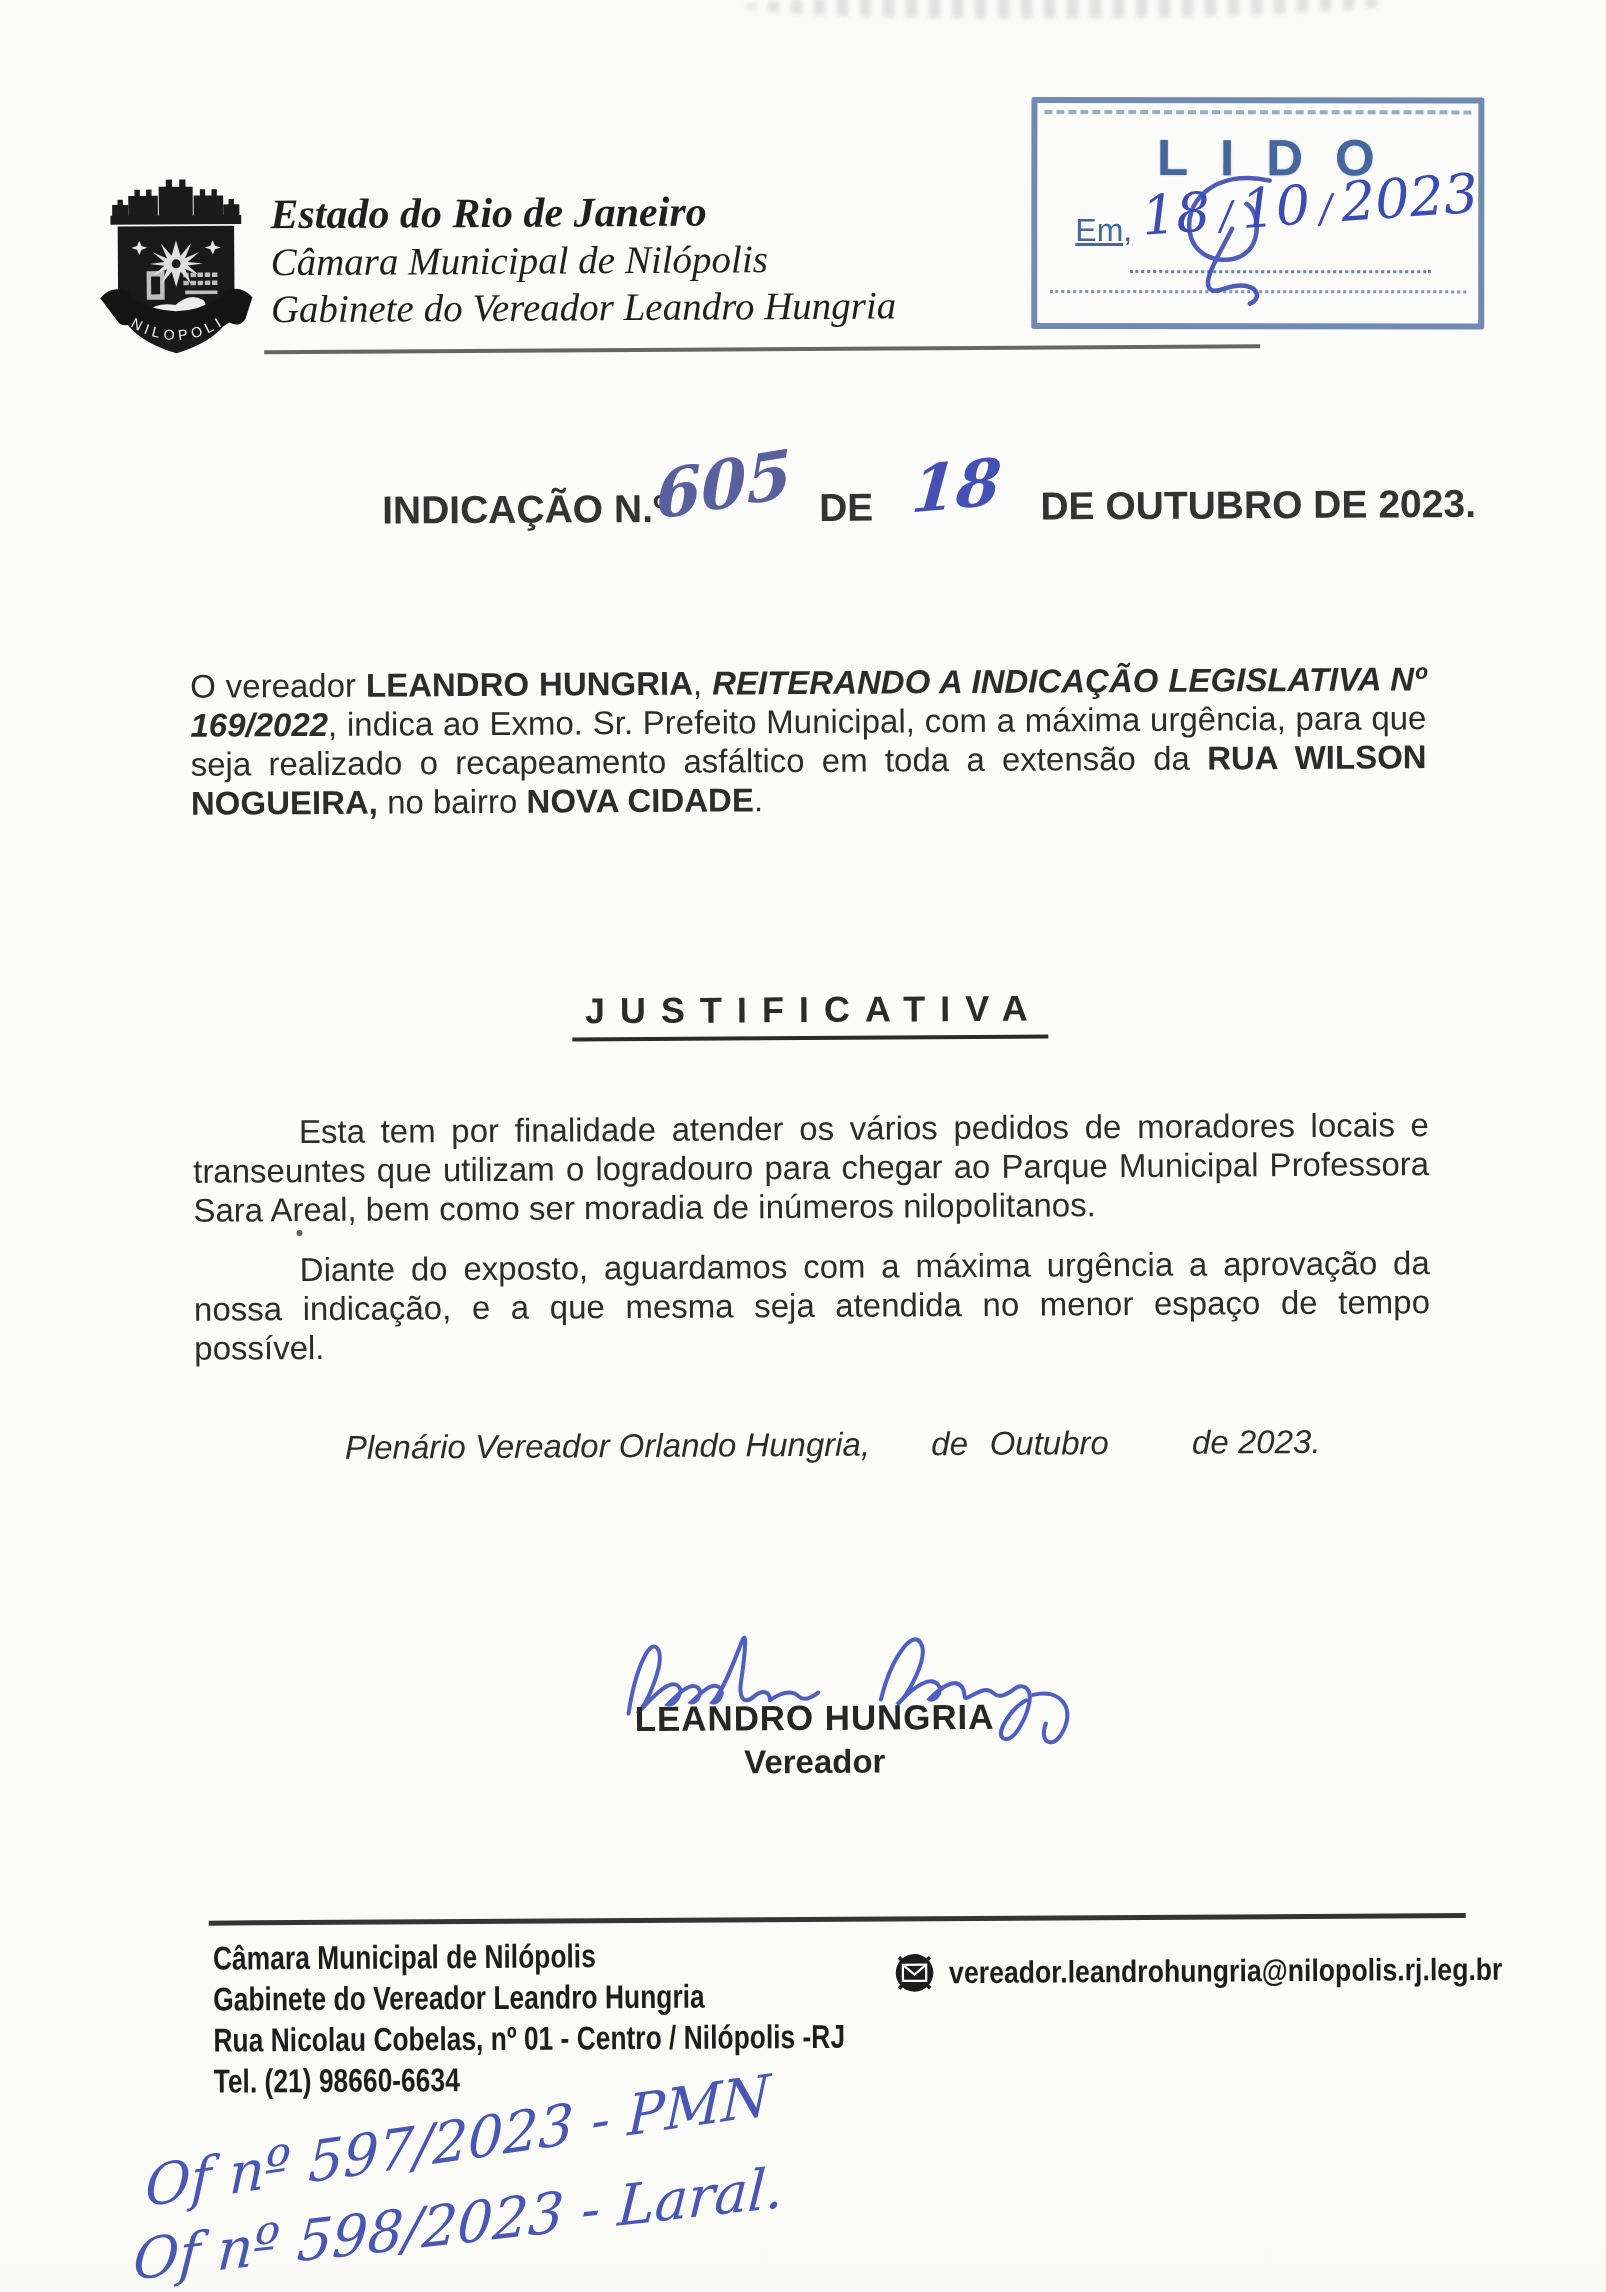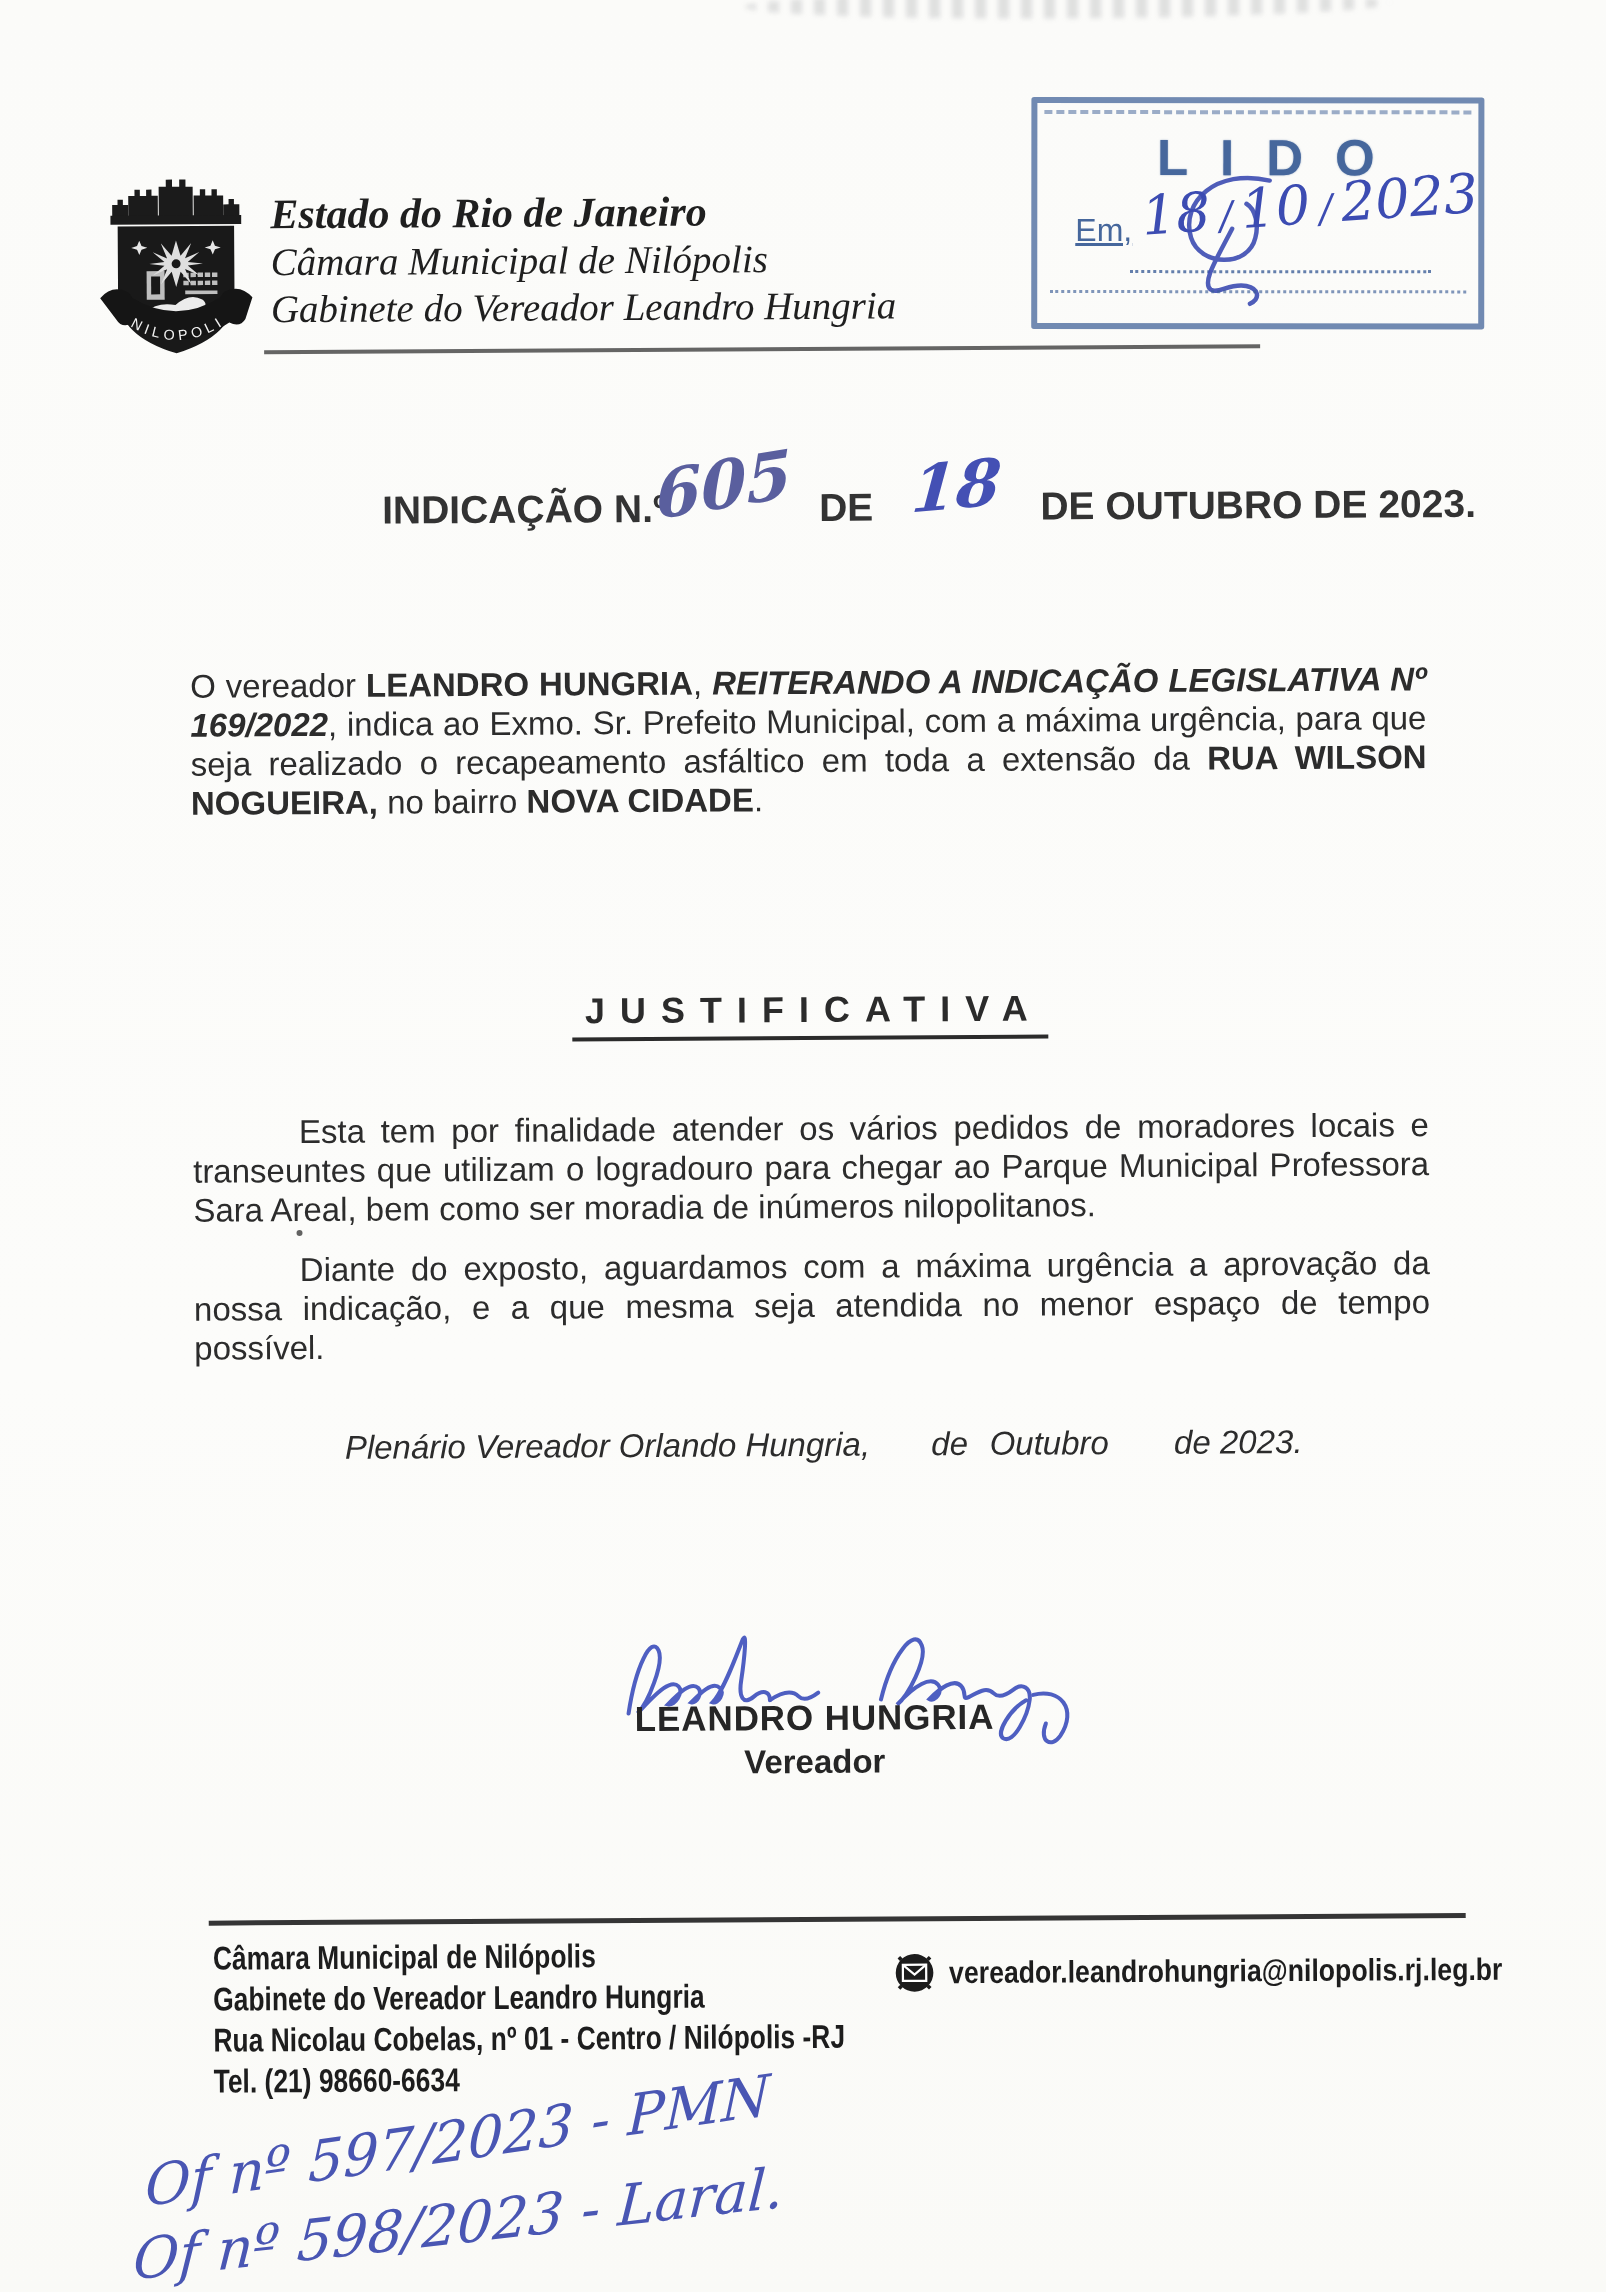--- a/index.html
+++ b/index.html
@@ -51,21 +51,21 @@
   #p2{top:1247px;text-indent:106px;}
   .stray-dot{position:absolute;left:296px;top:1227px;width:6.3px;height:6.3px;border-radius:50%;background:#3c3c3c;opacity:.8;}
 
   .justif-wrap{position:absolute;left:193px;top:989px;width:1236px;text-align:center;}
   .justif{display:inline-block;font-size:36px;font-weight:bold;letter-spacing:15px;color:#2b2b2b;
           border-bottom:4.5px solid #2b2b2b;padding:0 5.4px 5.4px 12.5px;}
 
   .plenary{position:absolute;left:193px;top:1426px;width:1236px;font-size:33px;font-style:italic;color:#2c2c2c;white-space:nowrap;}
   .plenary .pl1{margin-left:150px;}
   .plenary .pl2{margin-left:52px;word-spacing:12.5px;}
-  .plenary .pl3{margin-left:56px;}
+  .plenary .pl3{margin-left:74px;}
 
   
   .sig-svg{position:absolute;left:609px;top:1603px;width:573px;height:166px;}
   .sig-name{position:absolute;left:193px;top:1698px;width:1236px;text-align:center;font-weight:bold;font-size:35px;letter-spacing:0.9px;color:#262626;}
   .sig-role{position:absolute;left:193px;top:1743px;width:1236px;text-align:center;font-weight:bold;font-size:33px;color:#262626;}
 
   
   .f-div{position:absolute;left:204px;top:1917px;width:1257px;height:4.5px;background:#353535;}
   .f-block{position:absolute;left:208px;top:1934px;font-weight:bold;color:#1d1d1d;}
   .f-line{font-size:33px;line-height:41px;transform:scaleX(0.8);transform-origin:left center;white-space:nowrap;}

